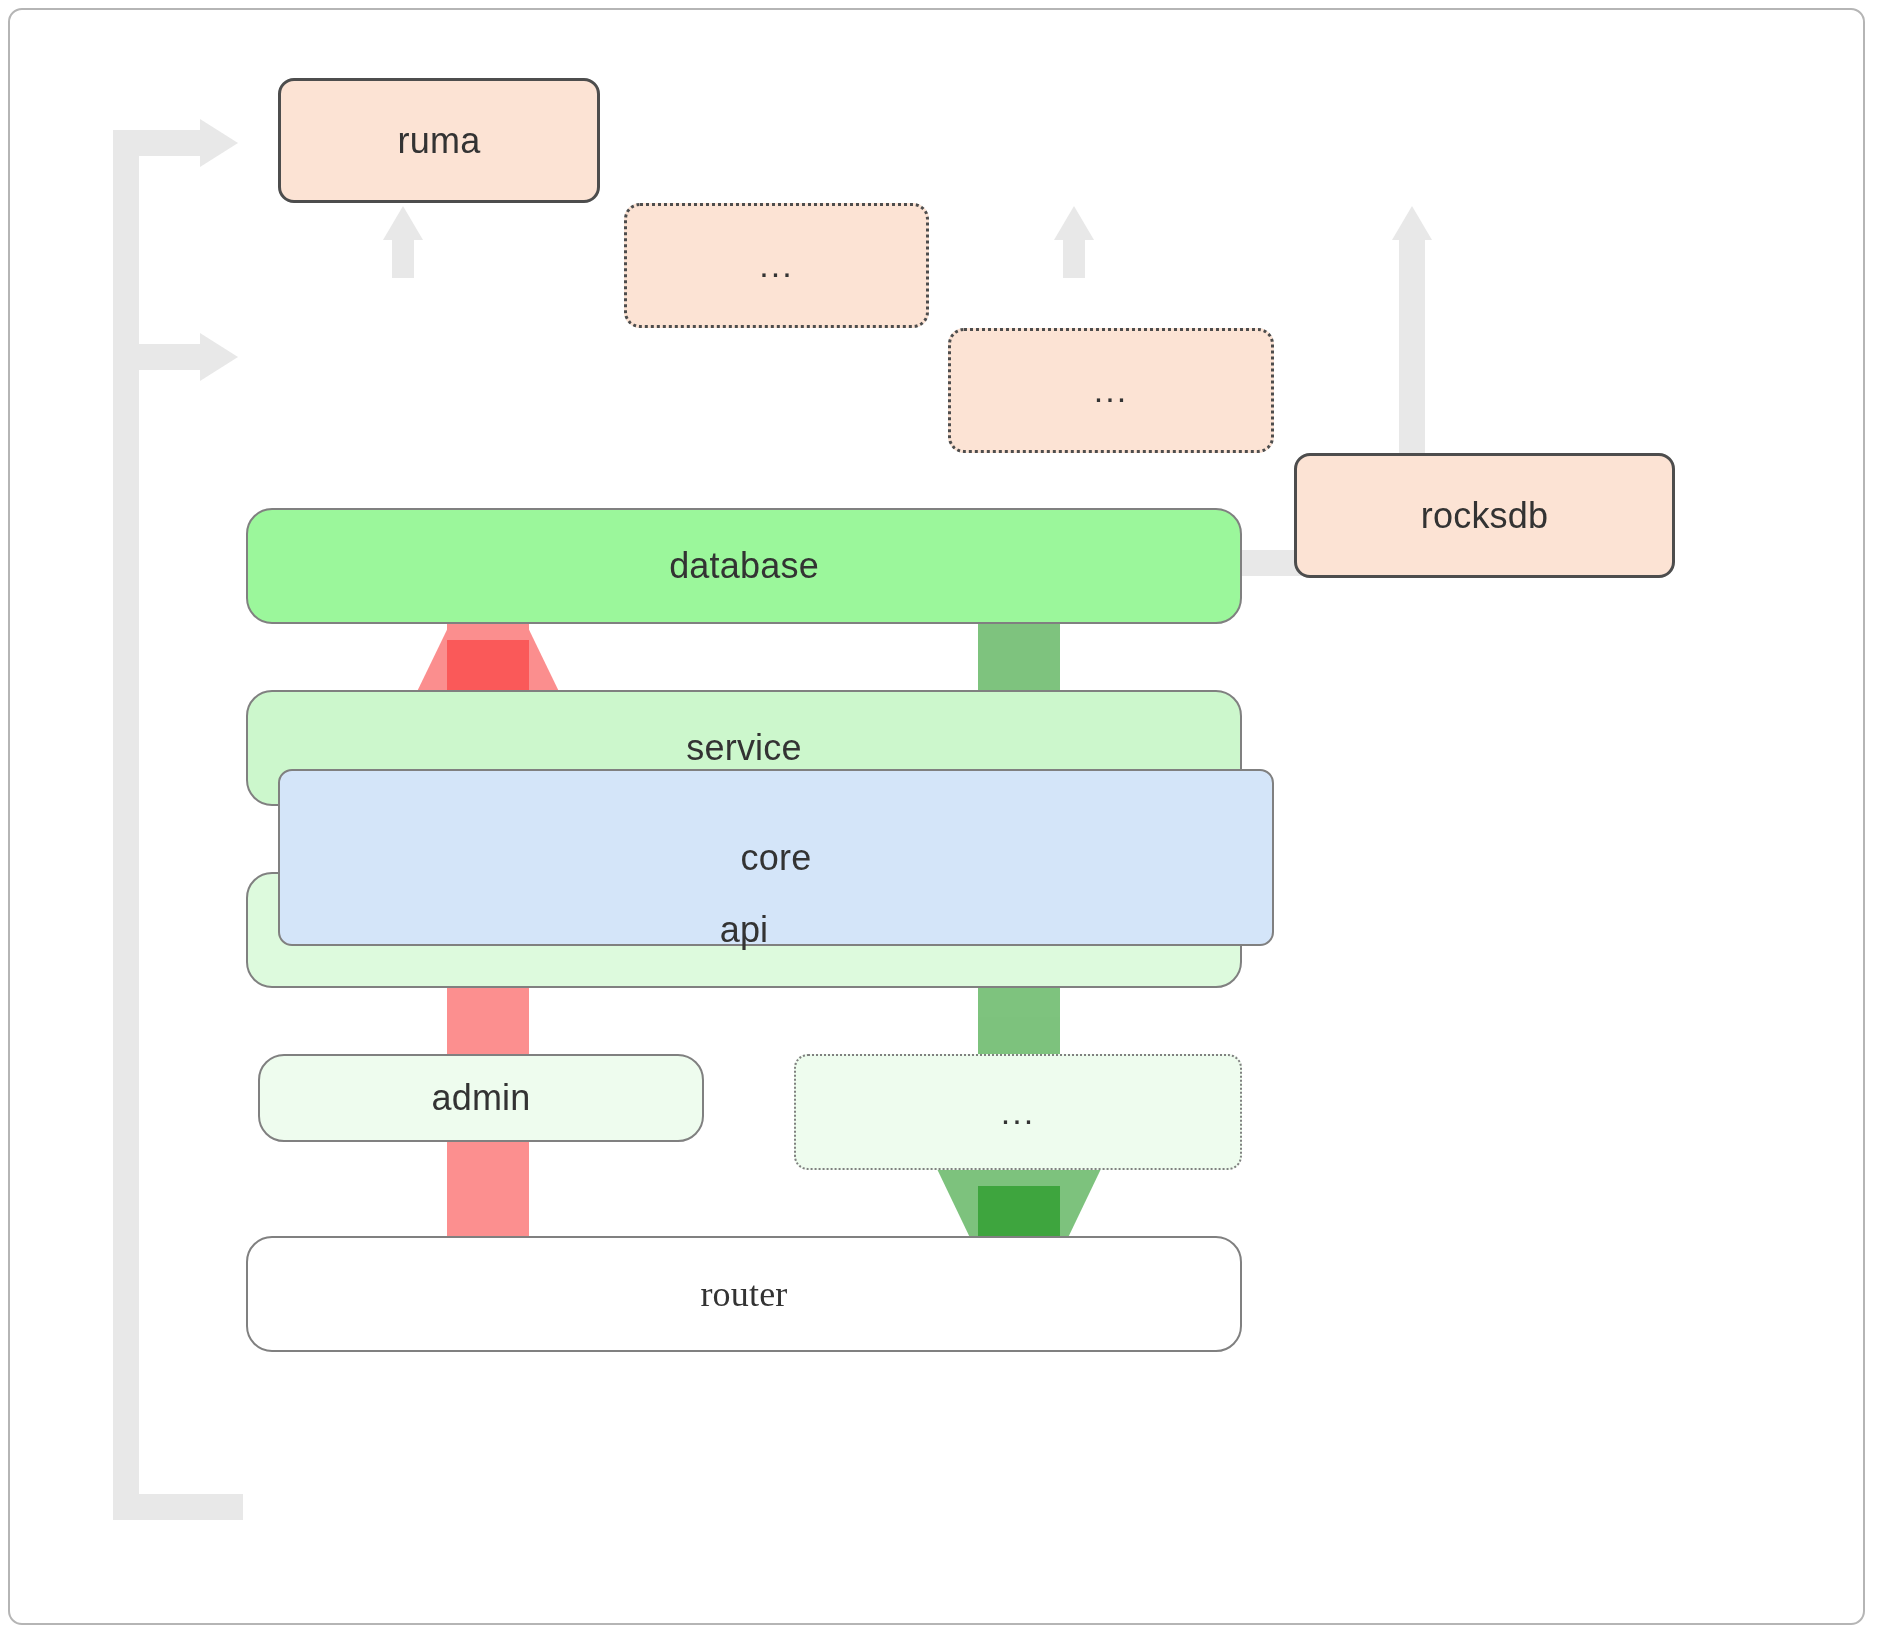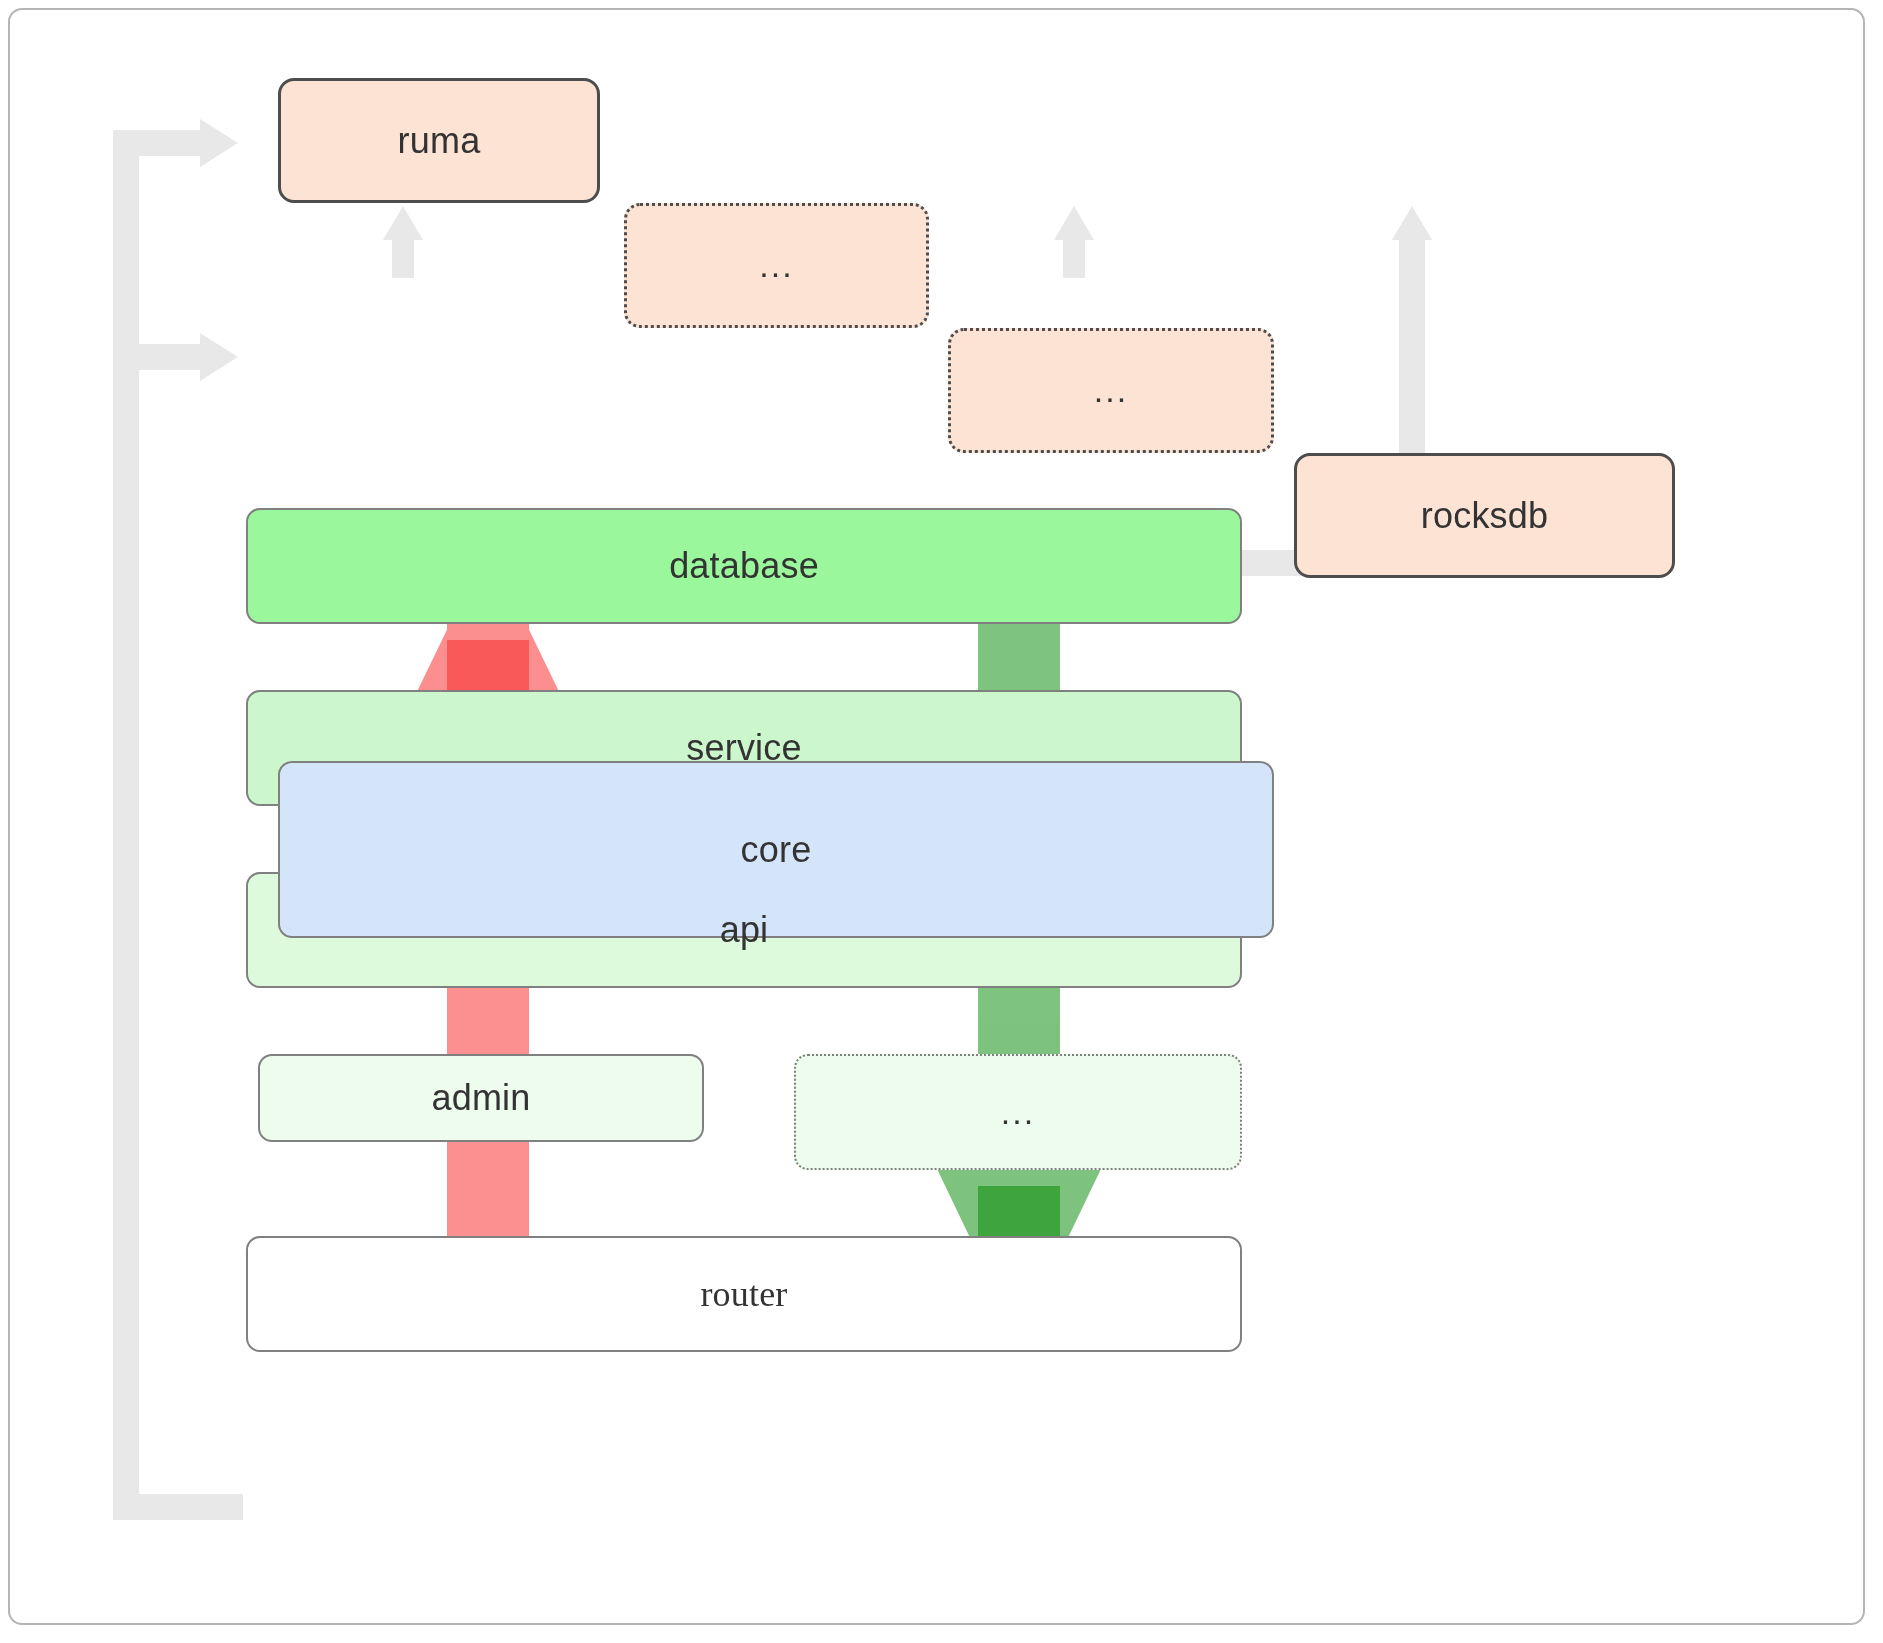--- a/index.html
+++ b/index.html
@@ -48,21 +48,21 @@
     border: 3px dotted #4d4d4d;
     border-radius: 16px;
   }
   .node.core {
     background: #d4e5f9;
     border: 2px solid #808080;
     border-radius: 14px;
   }
   .node.layer {
     border: 2px solid #808080;
-    border-radius: 14px;
+    border-radius: 26px;
   }
   .node.layer-dotted {
     border: 2px dotted #808080;
     border-radius: 14px;
   }
   .dots {
     font-size: 34px;
     letter-spacing: 2px;
     line-height: 0.6;
   }
@@ -149,21 +149,21 @@
   </div>
 
   <div class="node dep-dotted zt" style="left:916px; top:78px; width:326px; height:125px;">
     <span class="dots">...</span>
   </div>
 
   <div class="node dep zt" style="left:1262px; top:78px; width:381px; height:125px;">
     <span>rocksdb</span>
   </div>
 
-  <div class="node core zt" style="left:246px; top:261px; width:996px; height:177px;">
+  <div class="node core zt" style="left:246px; top:269px; width:996px; height:177px;">
     <span>core</span>
   </div>
 
   <div class="node layer" style="left:246px; top:508px; width:996px; height:116px; background:#9bf79b;">
     <span class="zt">database</span>
   </div>
 
   <div class="node layer" style="left:246px; top:690px; width:996px; height:116px; background:#ccf7cc;">
     <span class="zt">service</span>
   </div>

